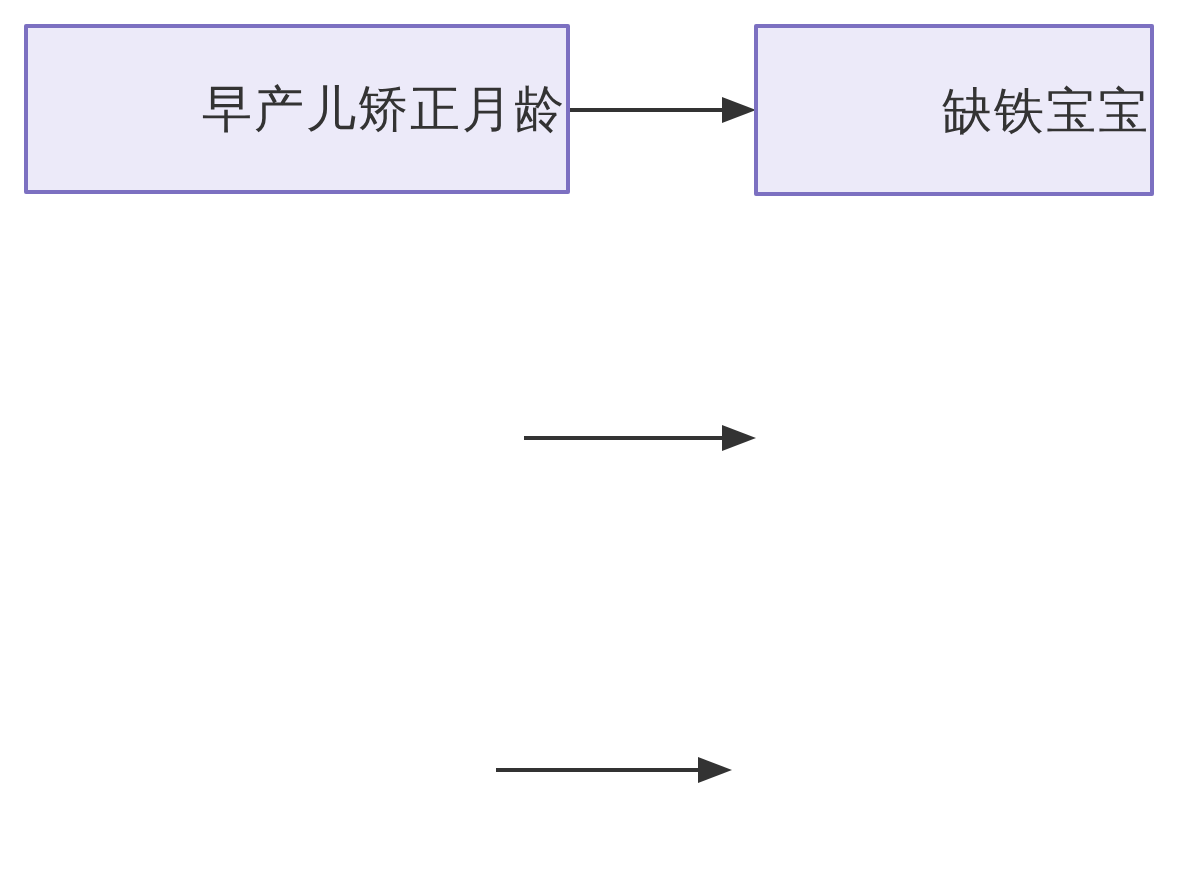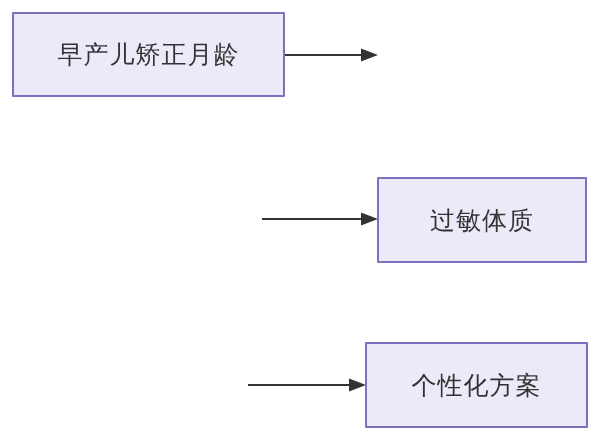--- a/index.html
+++ b/index.html
@@ -16,21 +16,21 @@
     overflow: hidden;
   }
   .node {
     position: absolute;
     box-sizing: border-box;
     background: #ECEAF9;
     border: 2px solid #7C70C1;
     border-radius: 1px;
     display: flex;
     align-items: center;
-    justify-content: center;
+    justify-content: flex-end;
   }
   .node-label {
     color: #333333;
     font-size: 25px;
     font-weight: 400;
     letter-spacing: 1px;
     white-space: nowrap;
   }
   .arrow {
     position: absolute;
@@ -52,30 +52,27 @@
 
 <div class="canvas">
 
   <div class="node" id="node-1">
     <span class="node-label">早产儿矫正月龄</span>
   </div>
   <svg class="arrow" id="arrow-1" width="93" height="20" viewBox="0 0 93 20" aria-hidden="true">
     <line x1="0" y1="10" x2="77" y2="10" stroke="#333333" stroke-width="2"></line>
     <polygon points="76,3.5 93,10 76,16.5" fill="#333333"></polygon>
   </svg>
+  <div class="node" id="node-2">
+    <span class="node-label">缺铁宝宝</span>
+  </div>
 
   <svg class="arrow" id="arrow-2" width="116" height="20" viewBox="0 0 116 20" aria-hidden="true">
     <line x1="0" y1="10" x2="100" y2="10" stroke="#333333" stroke-width="2"></line>
     <polygon points="99,3.5 116,10 99,16.5" fill="#333333"></polygon>
   </svg>
-  <div class="node" id="node-4">
-    <span class="node-label">过敏体质</span>
-  </div>
 
   <svg class="arrow" id="arrow-3" width="118" height="20" viewBox="0 0 118 20" aria-hidden="true">
     <line x1="0" y1="10" x2="102" y2="10" stroke="#333333" stroke-width="2"></line>
     <polygon points="101,3.5 118,10 101,16.5" fill="#333333"></polygon>
   </svg>
-  <div class="node" id="node-6">
-    <span class="node-label">个性化方案</span>
-  </div>
 
 </div>
 
 </body></html>

